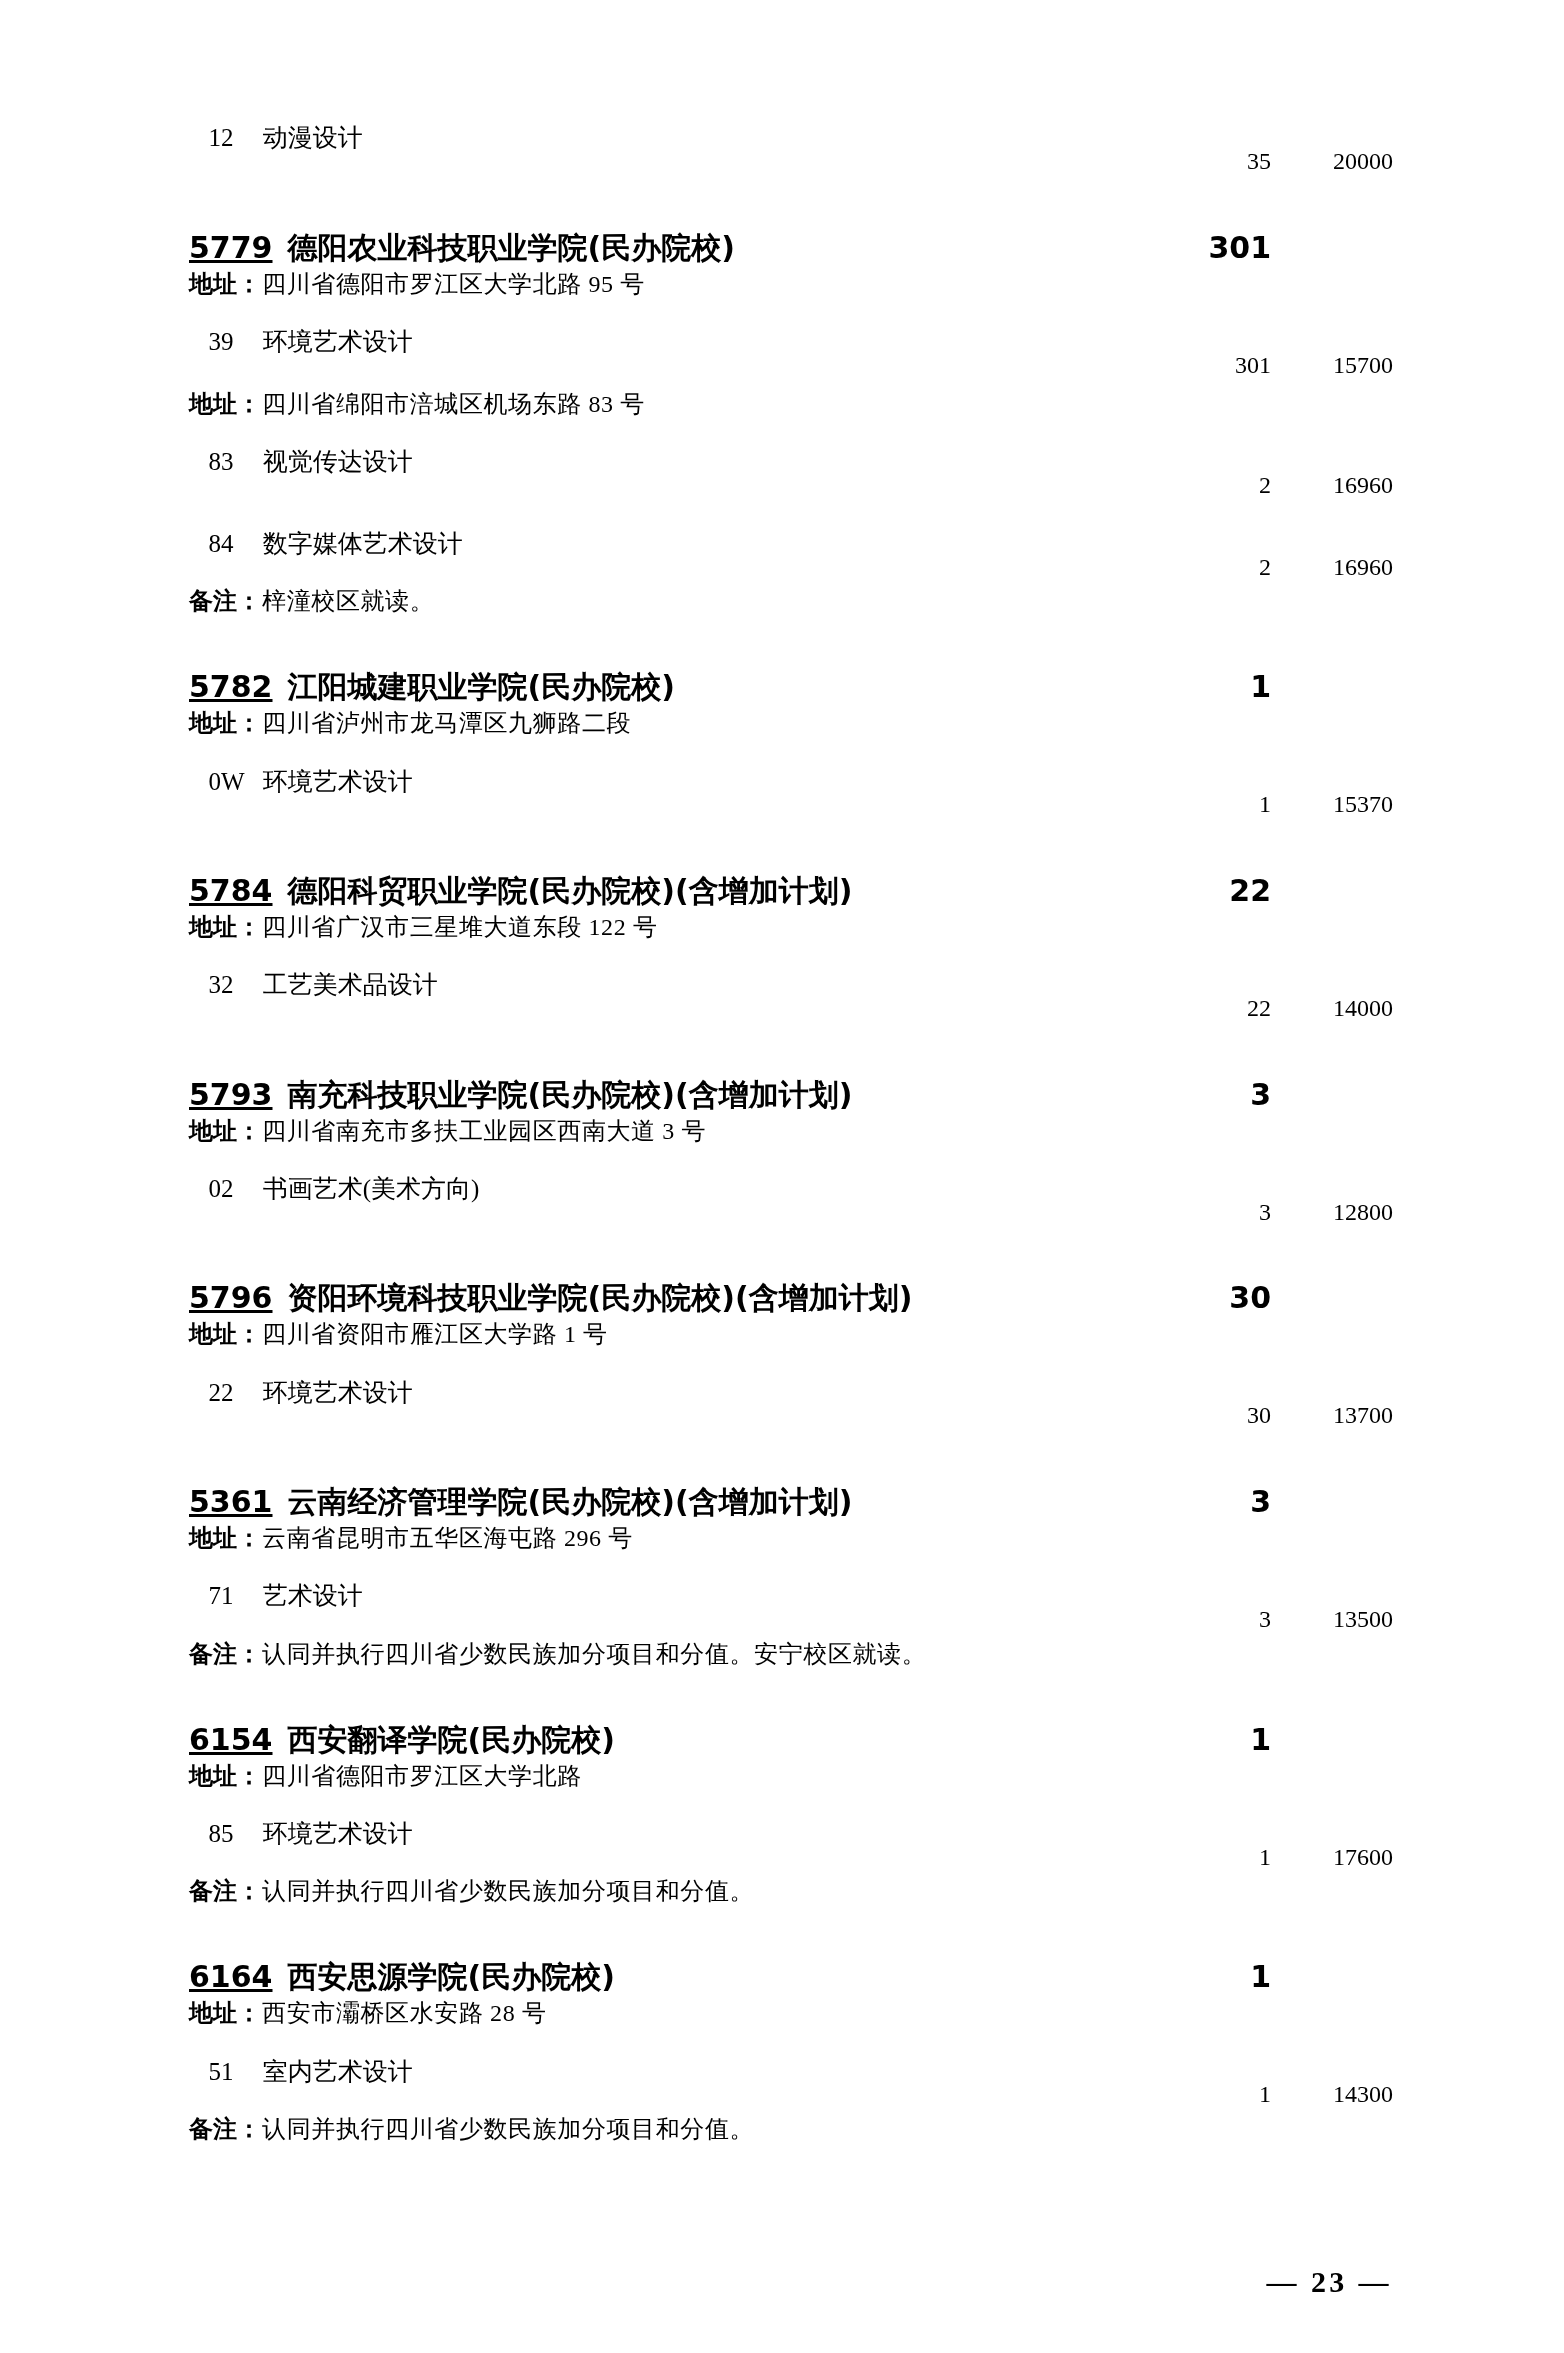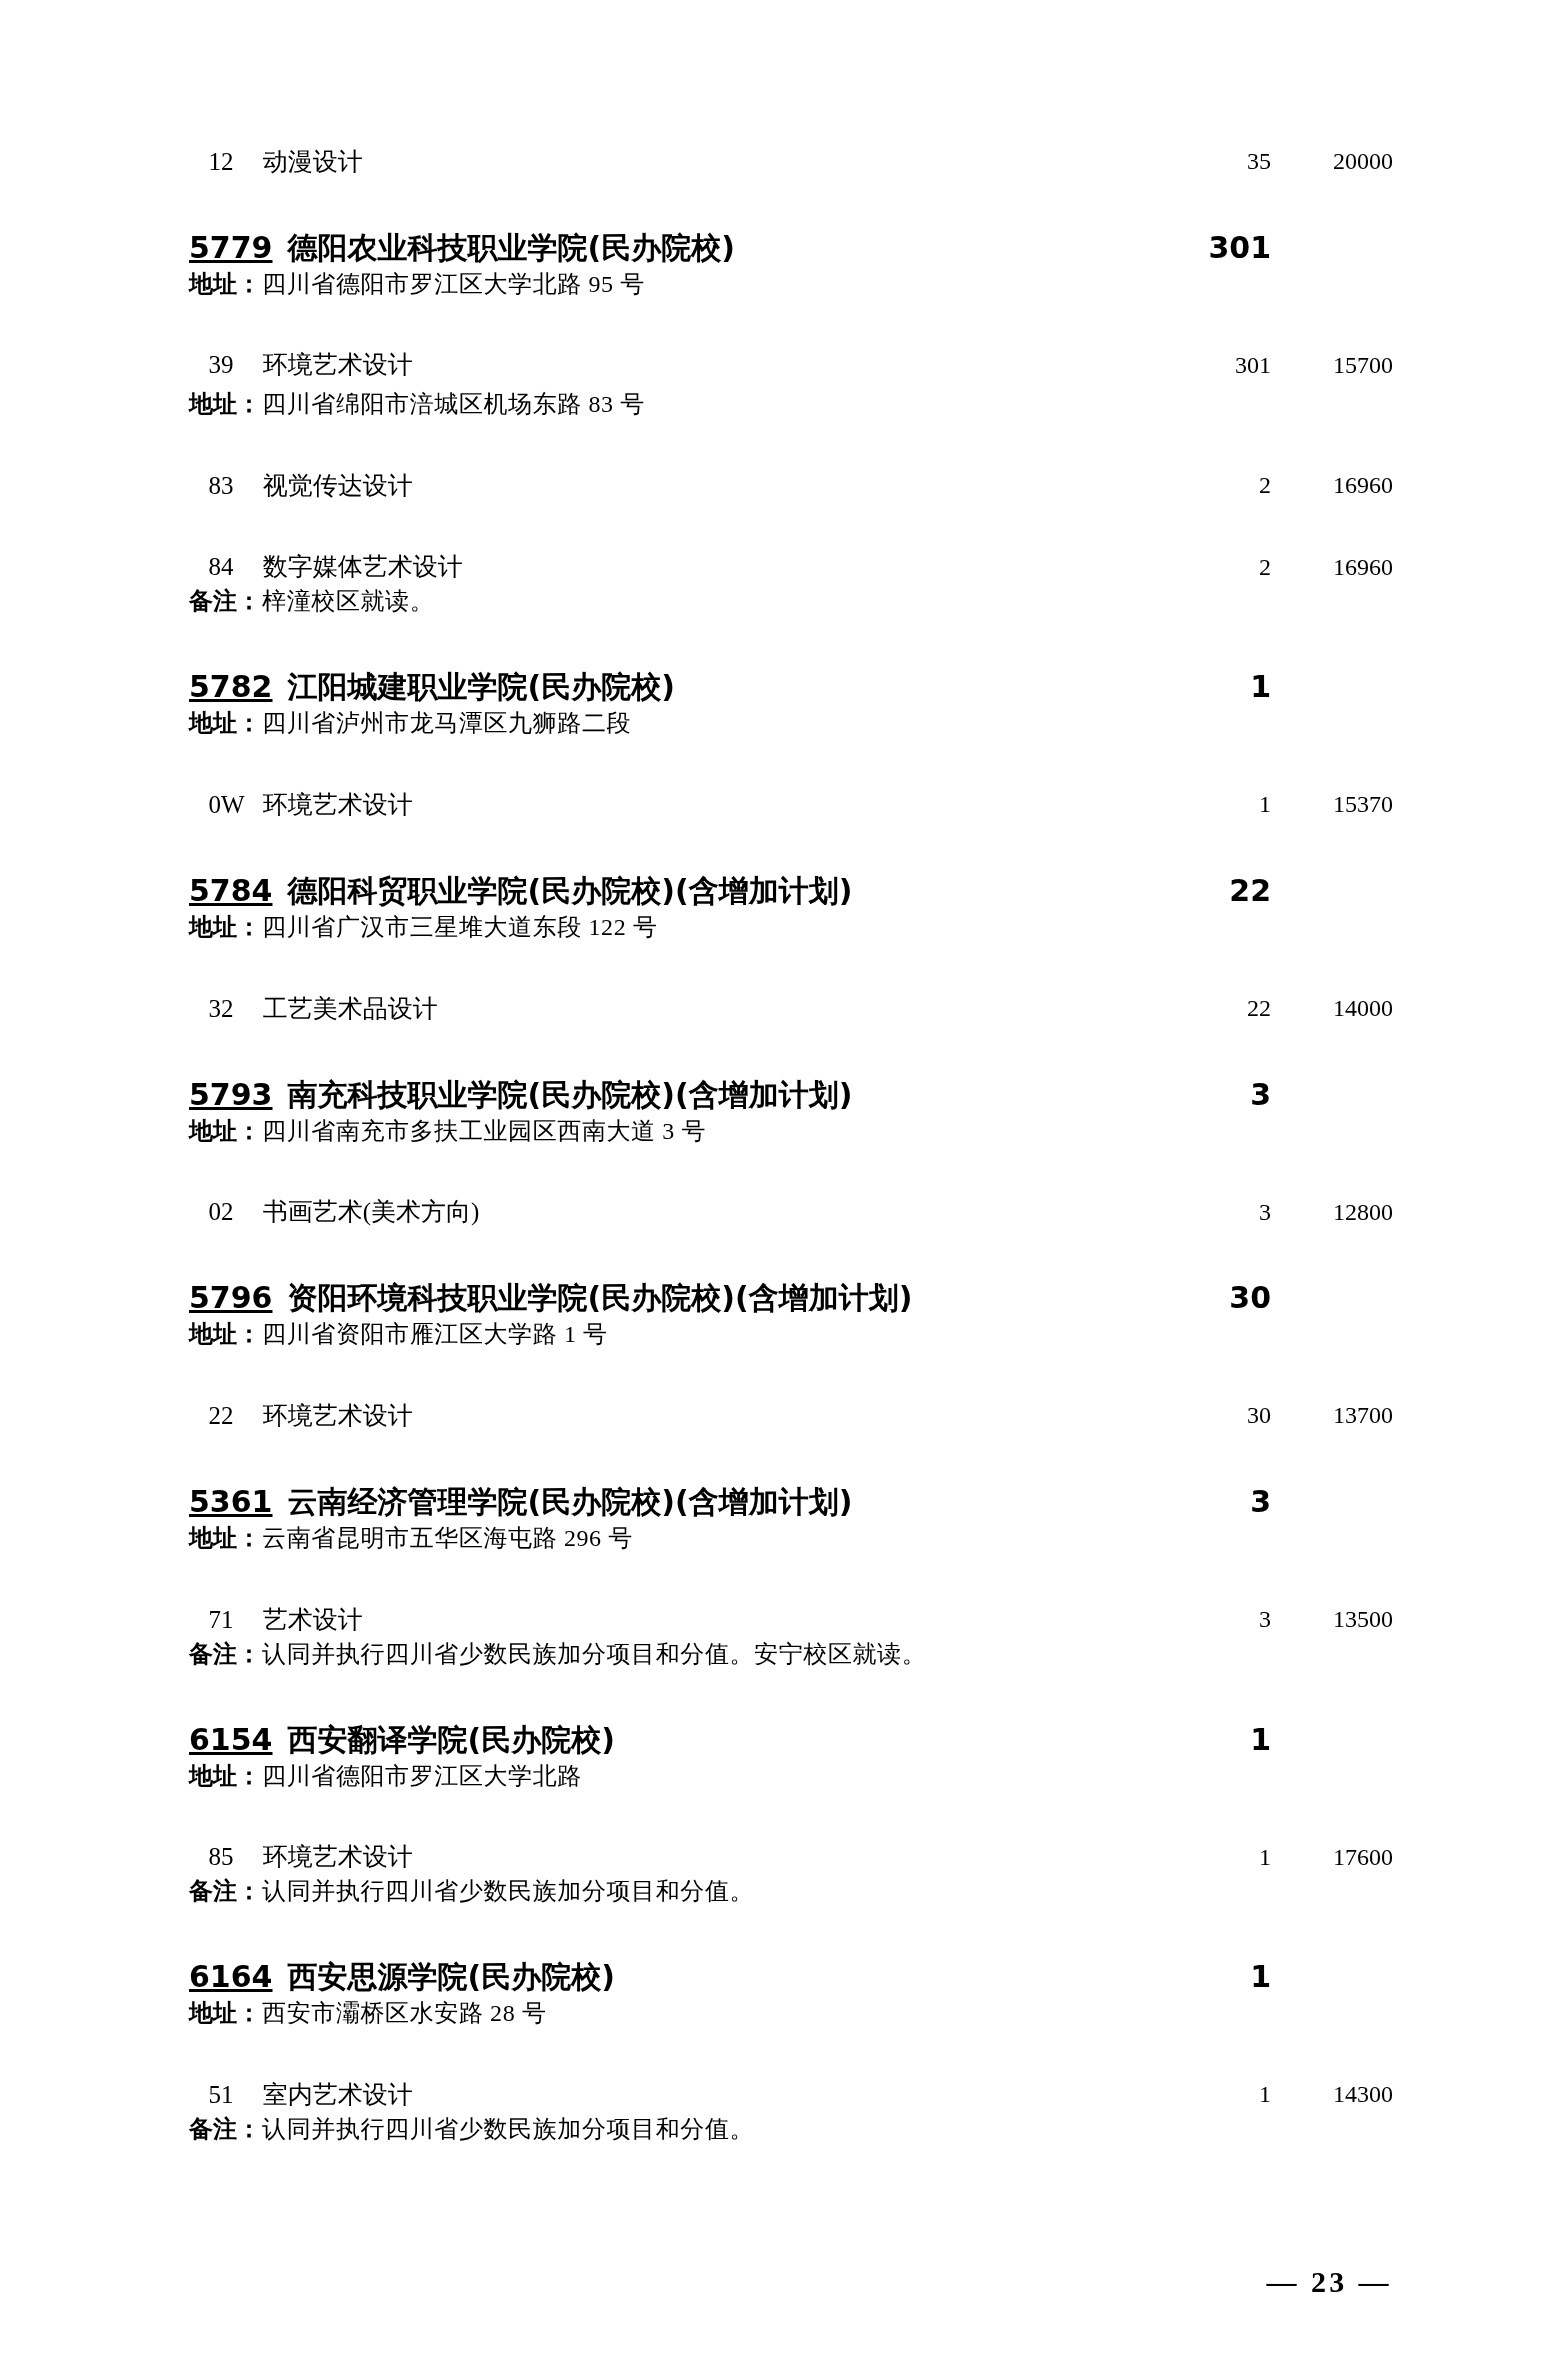--- a/index.html
+++ b/index.html
@@ -22,21 +22,21 @@
   .content {
     position: relative;
     width: 1204px;
   }
 
   
   .row {
     position: relative;
     width: 100%;
     display: flex;
-    align-items: flex-end;
+    align-items: center;
   }
   .row .left {
     flex: 1 1 auto;
     white-space: nowrap;
   }
   .row .num1 {
     flex: 0 0 115px;
     text-align: right;
     padding-right: 6.9px;
   }

